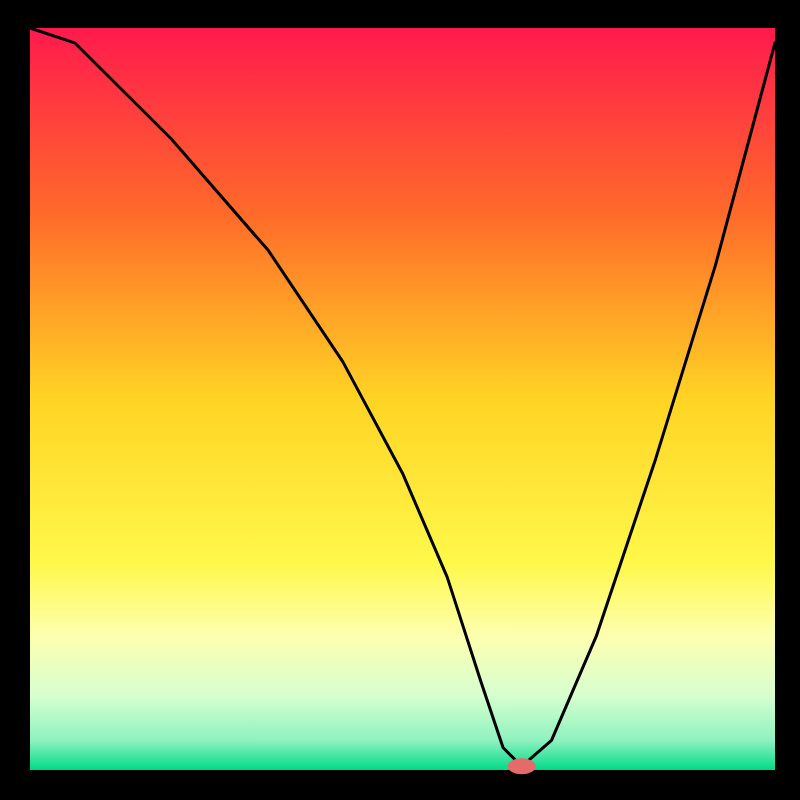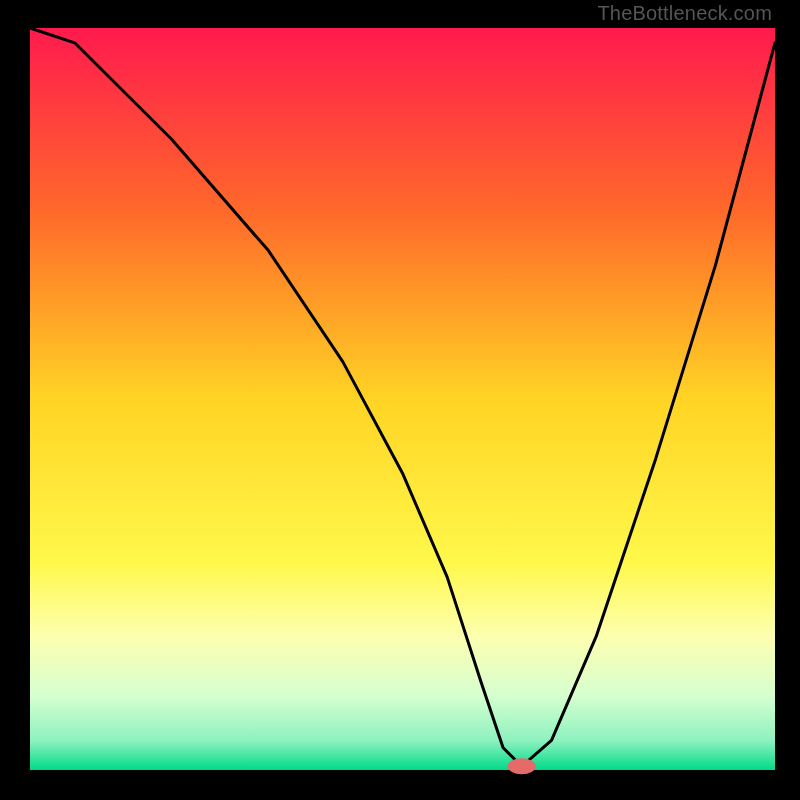--- a/index.html
+++ b/index.html
@@ -31,21 +31,20 @@
   svg {
     position: absolute;
     top: 0;
     left: 0;
   }
 </style>
 </head>
 <body>
 
 <div class="frame">
-  <div class="watermark">TheBottleneck.com</div>
   <svg id="chart-svg" width="800" height="800">
       <defs>
         <linearGradient id="bgGrad" x1="0" y1="0" x2="0" y2="1">
           <stop offset="0%" stop-color="#ff1a4d"></stop>
           <stop offset="25%" stop-color="#ff6a2a"></stop>
           <stop offset="50%" stop-color="#ffd424"></stop>
           <stop offset="72%" stop-color="#fff84a"></stop>
           <stop offset="82%" stop-color="#fdffb0"></stop>
           <stop offset="90%" stop-color="#d6ffcf"></stop>
           <stop offset="96%" stop-color="#8ef2c0"></stop>

